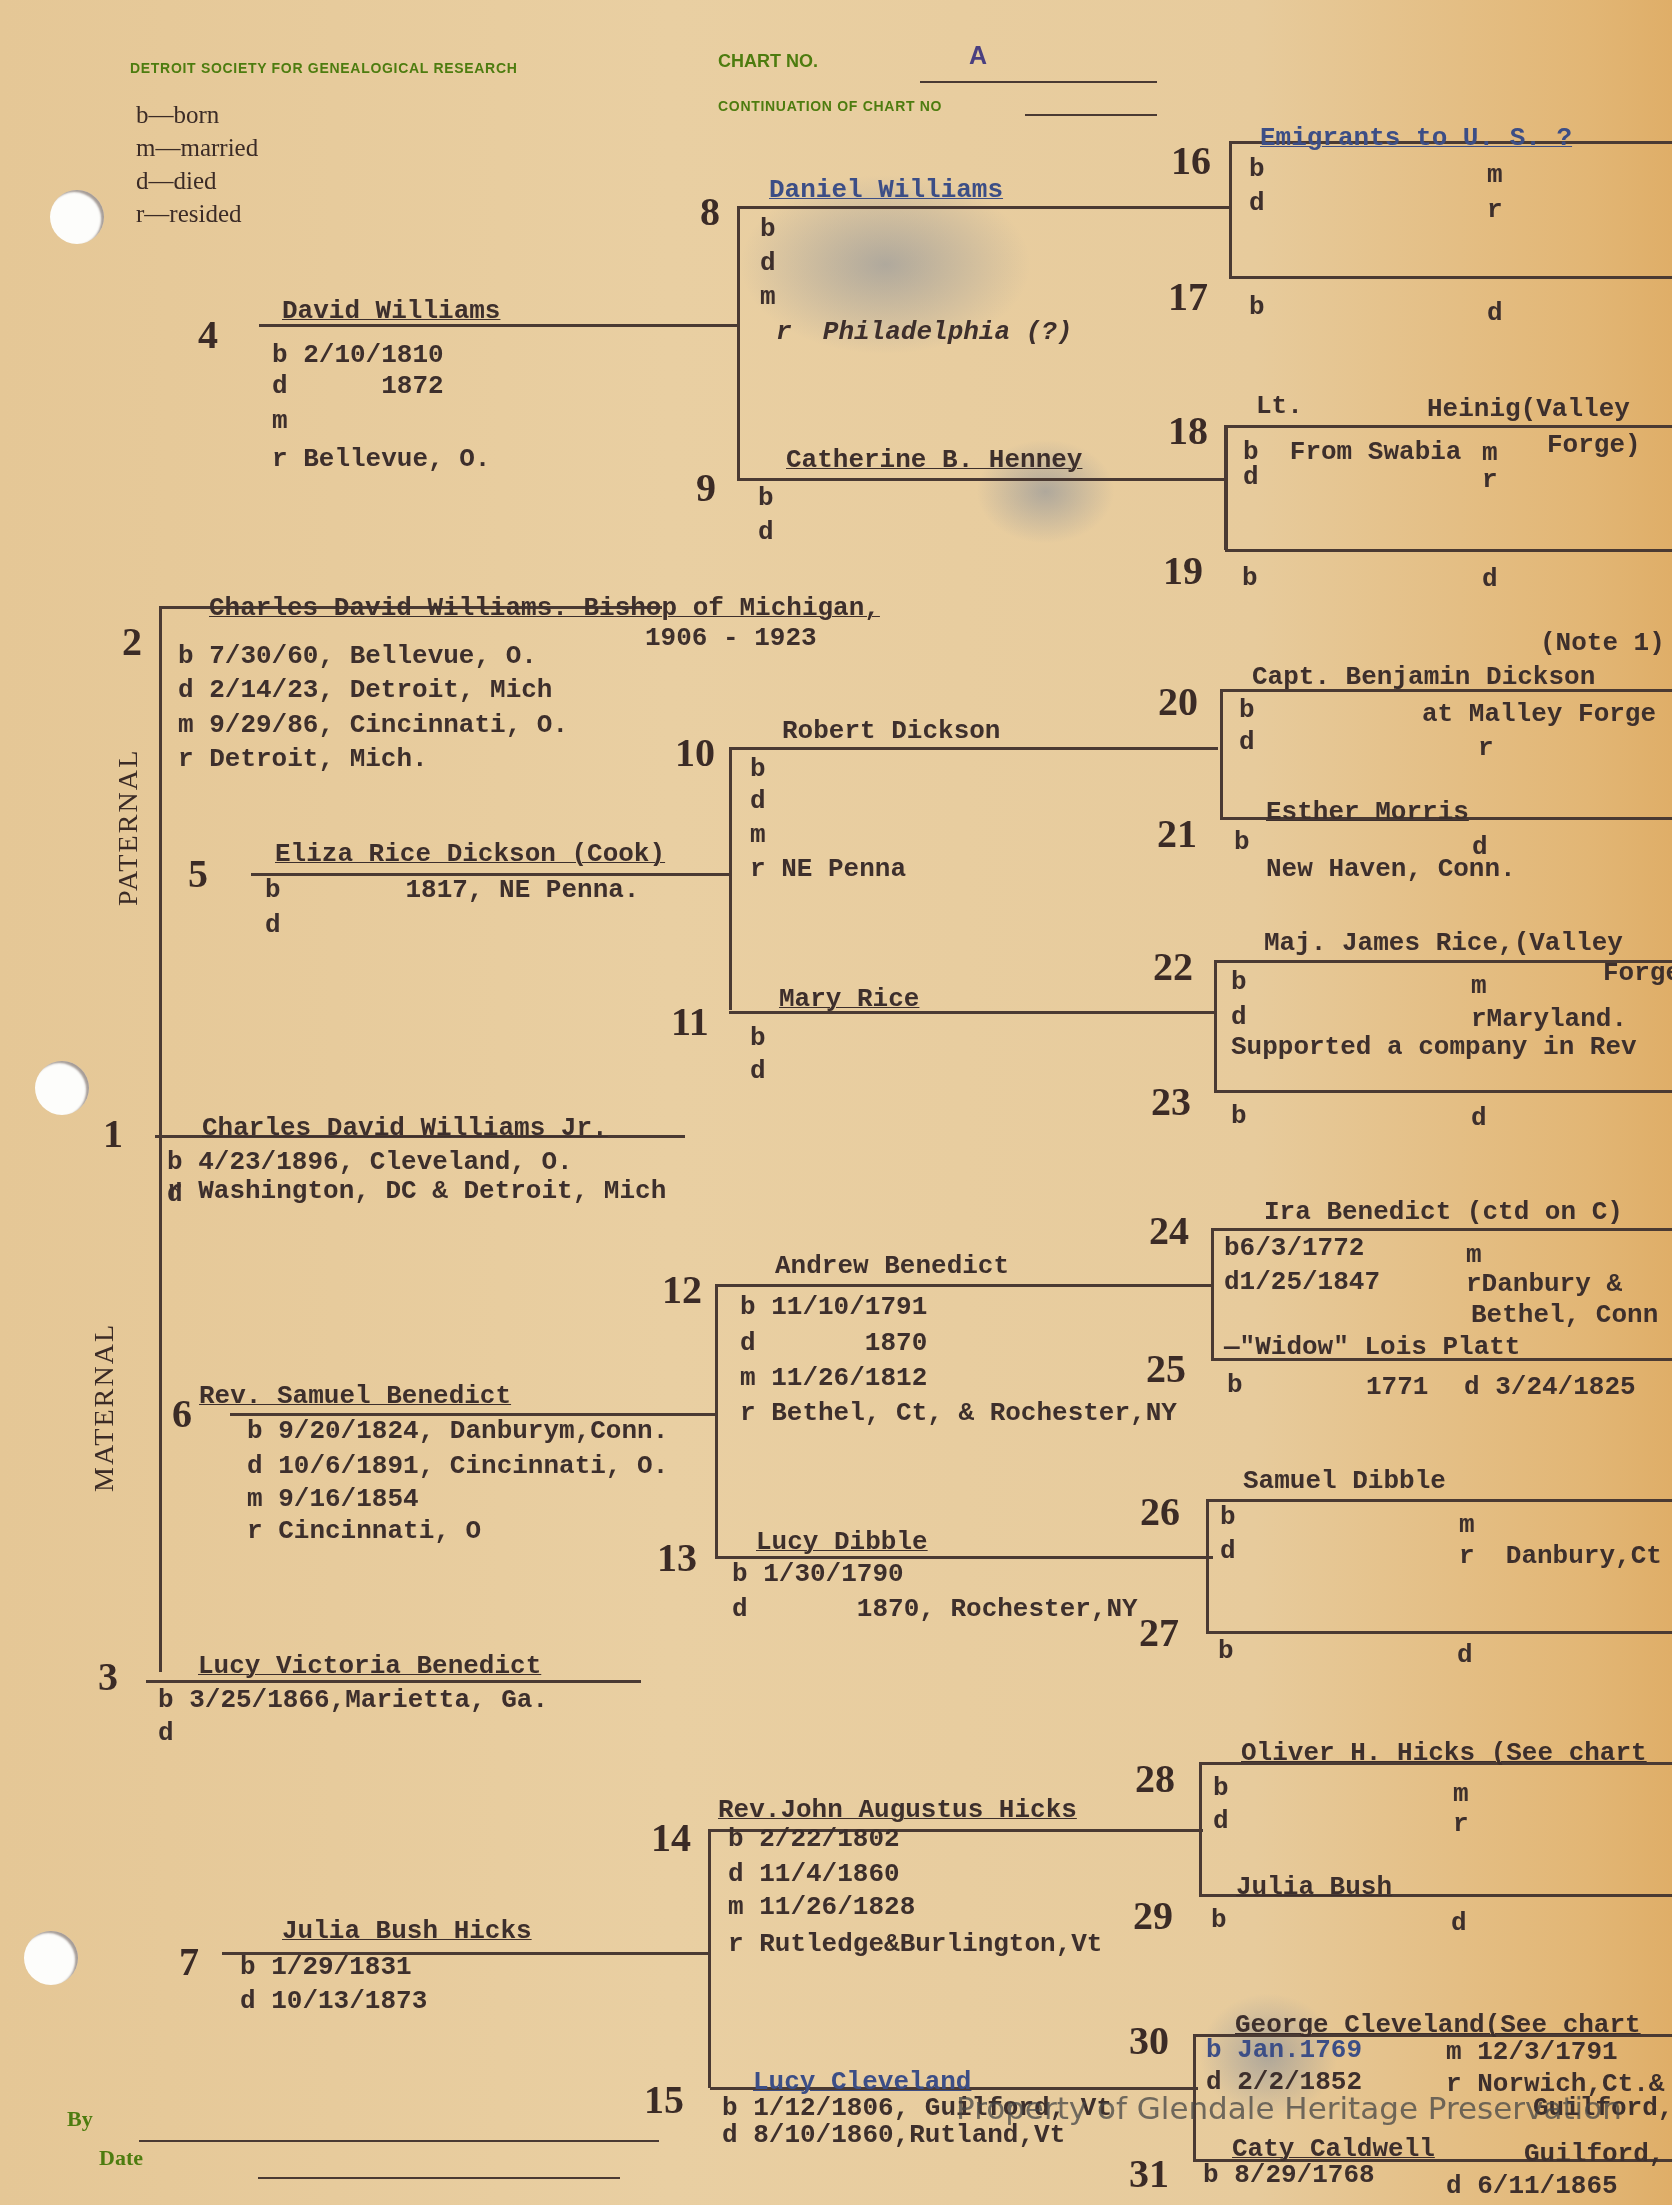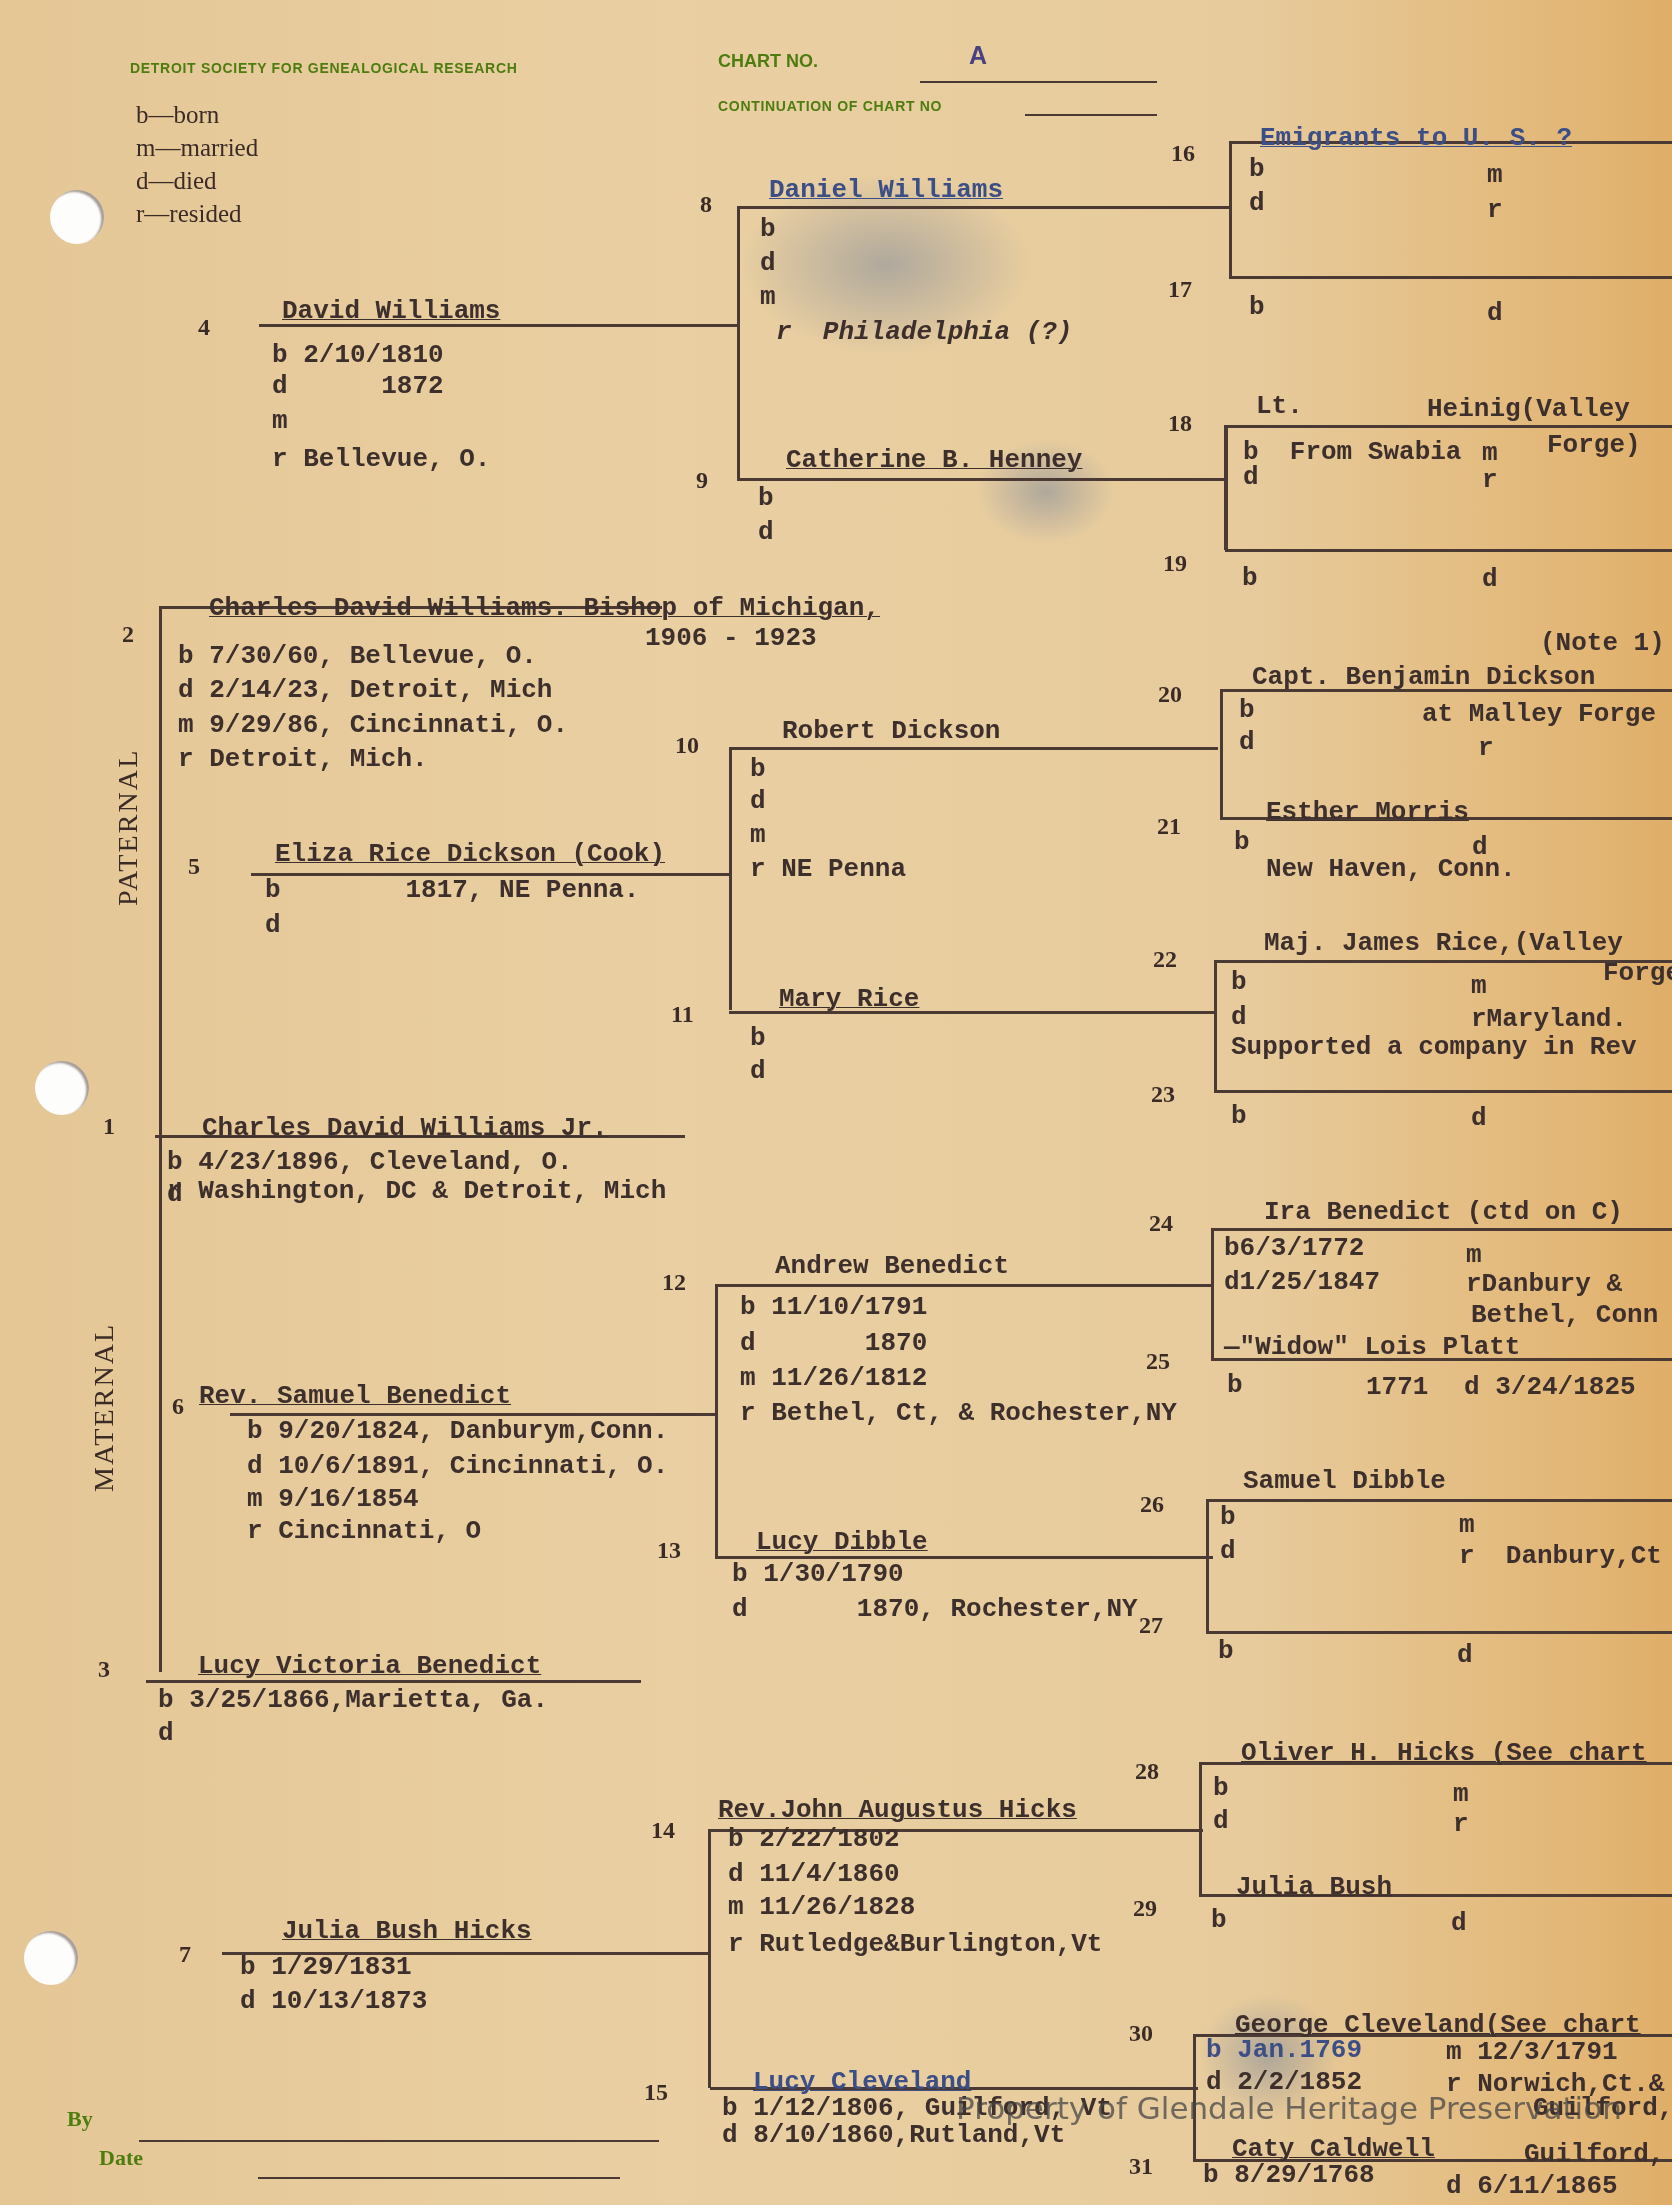--- a/index.html
+++ b/index.html
@@ -4,21 +4,21 @@
 <style>
   html, body { margin:0; padding:0; }
   body {
     width:1672px; height:2205px; position:relative; overflow:hidden;
     background: linear-gradient(90deg, #e5c796 0%, #e9cfa2 40%, #e7cb9c 75%, #e2b675 95%, #dfae68 100%);
     font-family: "Liberation Mono", "DejaVu Sans Mono", monospace;
     color:#3b2b26;
   }
   .t { position:absolute; white-space:pre; font-size:26px; font-weight:bold; line-height:1; color:#3d2f2c; }
   .nm { text-decoration: underline; text-decoration-thickness:1.4px; }
-  .num { position:absolute; font-size:24px; font-weight:bold; font-family:"Liberation Serif","DejaVu Serif",serif; color:#3b2b26; line-height:1; }
+  .num { position:absolute; font-size:40px; font-weight:bold; font-family:"Liberation Serif","DejaVu Serif",serif; color:#3b2b26; line-height:1; }
   .hl { position:absolute; height:2.8px; background:#4a3a33; }
   .vl { position:absolute; width:2.8px; background:#4a3a33; }
   .hdr { position:absolute; font-family:"Liberation Sans","DejaVu Sans",sans-serif; font-weight:bold; color:#4d7c0f; white-space:pre; line-height:1; }
   .legend { position:absolute; font-family:"Liberation Serif","DejaVu Serif",serif; font-size:25px; color:#3b2b26; line-height:33px; }
   .side { position:absolute; font-family:"Liberation Serif","DejaVu Serif",serif; font-size:28px; color:#3b2b26; transform:rotate(-90deg); transform-origin:left top; white-space:pre; letter-spacing:2.1px; }
   .hole { position:absolute; width:54px; height:54px; border-radius:50%; background:#fdfdfb; box-shadow: -2.8px 2.1px 2.1px rgba(60,40,30,0.45) inset; }
   .wm { position:absolute; font-family:"DejaVu Sans","Liberation Sans",sans-serif; font-size:31px; color:rgba(70,70,70,0.75); white-space:pre; }
   .blue { color:#3c4e86; }
   .smudge { position:absolute; background: radial-gradient(ellipse at center, rgba(70,100,150,0.35), rgba(70,100,150,0) 70%); }
 </style>

